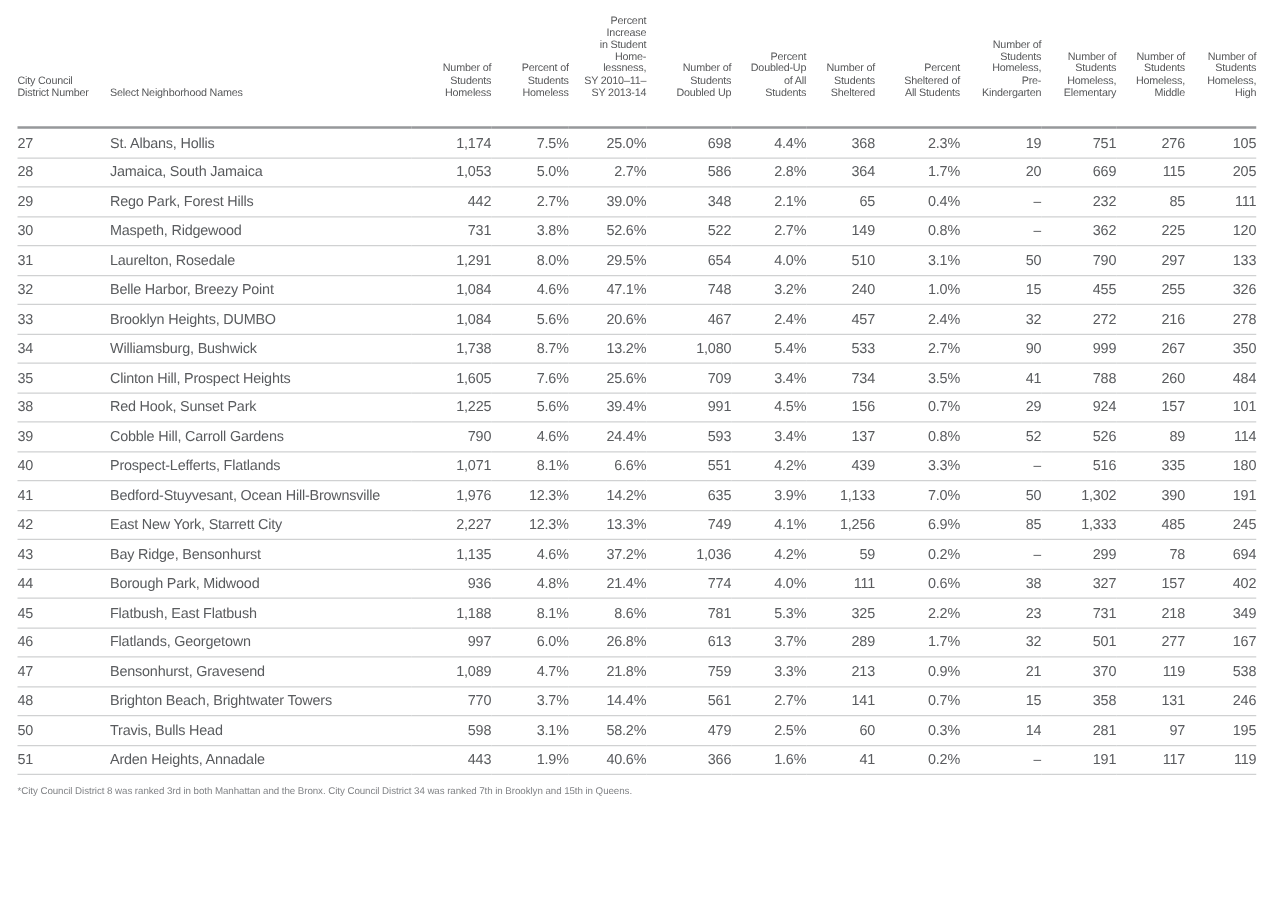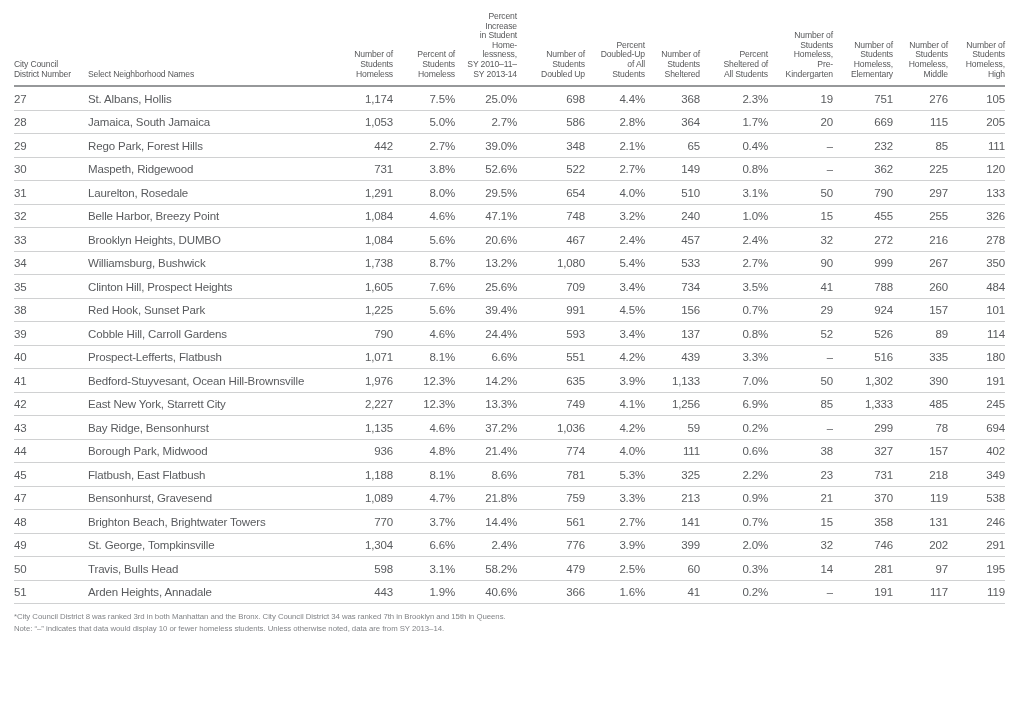--- a/index.html
+++ b/index.html
@@ -36,21 +36,21 @@
   col.c12 { width: 55px; }
   col.c13 { width: 57px; }
   thead th {
     vertical-align: bottom;
     text-align: right;
     font-weight: normal;
     font-size: 8.6px;
     line-height: 9.6px;
     color: #58595b;
     white-space: pre-line;
-    padding: 12px 0 6px 6px;
+    padding: 12px 0 22px 6px;
     border-bottom: 2px solid #96989a;
   }
   thead th.left {
     text-align: left;
     padding-left: 0;
   }
   tbody td {
     text-align: right;
     font-size: 11.5px;
     line-height: 12px;
@@ -306,21 +306,21 @@
           <td>3.4%</td>
           <td>137</td>
           <td>0.8%</td>
           <td>52</td>
           <td>526</td>
           <td>89</td>
           <td>114</td>
         </tr>
         <tr>
           <td class="left">40</td>
-          <td class="left">Prospect-Lefferts, Flatbush</td>
+          <td class="left">Prospect-Lefferts, Flatlands</td>
           <td>1,071</td>
           <td>8.1%</td>
           <td>6.6%</td>
           <td>551</td>
           <td>4.2%</td>
           <td>439</td>
           <td>3.3%</td>
           <td>–</td>
           <td>516</td>
           <td>335</td>
@@ -395,20 +395,35 @@
           <td>781</td>
           <td>5.3%</td>
           <td>325</td>
           <td>2.2%</td>
           <td>23</td>
           <td>731</td>
           <td>218</td>
           <td>349</td>
         </tr>
         <tr>
+          <td class="left">46</td>
+          <td class="left">Flatlands, Georgetown</td>
+          <td>997</td>
+          <td>6.0%</td>
+          <td>26.8%</td>
+          <td>613</td>
+          <td>3.7%</td>
+          <td>289</td>
+          <td>1.7%</td>
+          <td>32</td>
+          <td>501</td>
+          <td>277</td>
+          <td>167</td>
+        </tr>
+        <tr>
           <td class="left">47</td>
           <td class="left">Bensonhurst, Gravesend</td>
           <td>1,089</td>
           <td>4.7%</td>
           <td>21.8%</td>
           <td>759</td>
           <td>3.3%</td>
           <td>213</td>
           <td>0.9%</td>
           <td>21</td>
@@ -425,35 +440,20 @@
           <td>561</td>
           <td>2.7%</td>
           <td>141</td>
           <td>0.7%</td>
           <td>15</td>
           <td>358</td>
           <td>131</td>
           <td>246</td>
         </tr>
         <tr>
-          <td class="left">49</td>
-          <td class="left">St. George, Tompkinsville</td>
-          <td>1,304</td>
-          <td>6.6%</td>
-          <td>2.4%</td>
-          <td>776</td>
-          <td>3.9%</td>
-          <td>399</td>
-          <td>2.0%</td>
-          <td>32</td>
-          <td>746</td>
-          <td>202</td>
-          <td>291</td>
-        </tr>
-        <tr>
           <td class="left">50</td>
           <td class="left">Travis, Bulls Head</td>
           <td>598</td>
           <td>3.1%</td>
           <td>58.2%</td>
           <td>479</td>
           <td>2.5%</td>
           <td>60</td>
           <td>0.3%</td>
           <td>14</td>
@@ -473,15 +473,14 @@
           <td>0.2%</td>
           <td>–</td>
           <td>191</td>
           <td>117</td>
           <td>119</td>
         </tr>
       </tbody>
   </table>
   <div class="footnotes">
     <div class="footnote">*City Council District 8 was ranked 3rd in both Manhattan and the Bronx. City Council District 34 was ranked 7th in Brooklyn and 15th in Queens.</div>
-    <div class="footnote">Note: “–” indicates that data would display 10 or fewer homeless students. Unless otherwise noted, data are from SY 2013–14.</div>
   </div>
 </div>
 
 </body></html>

